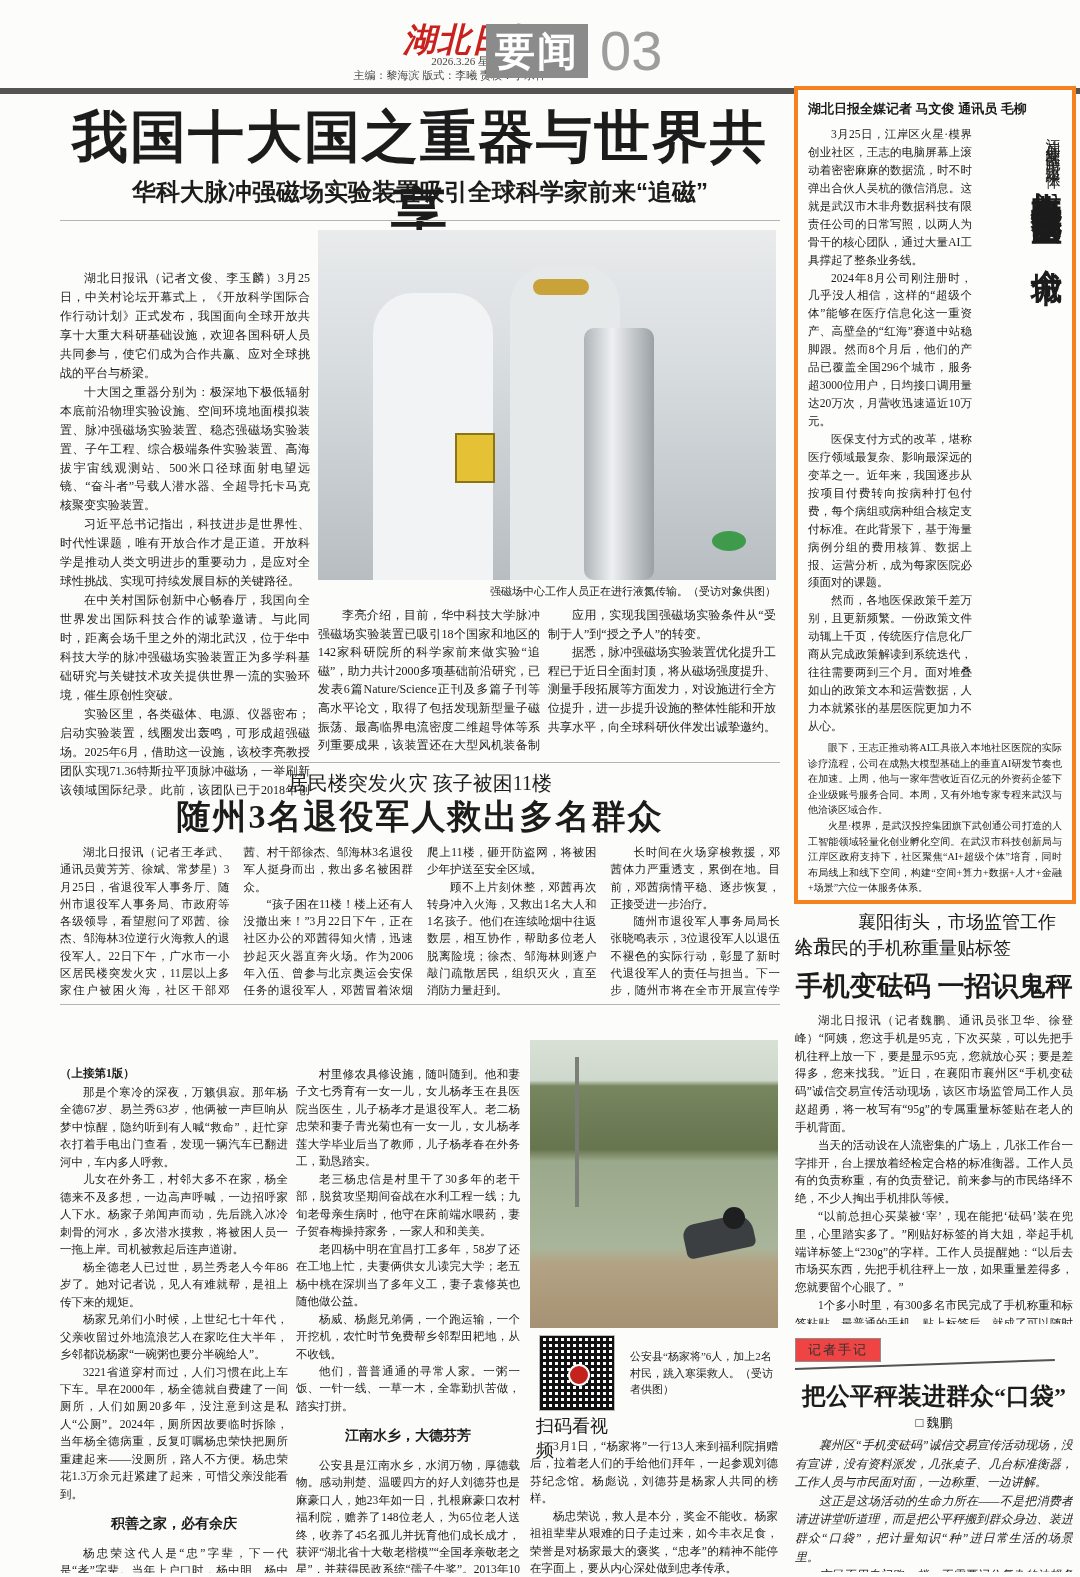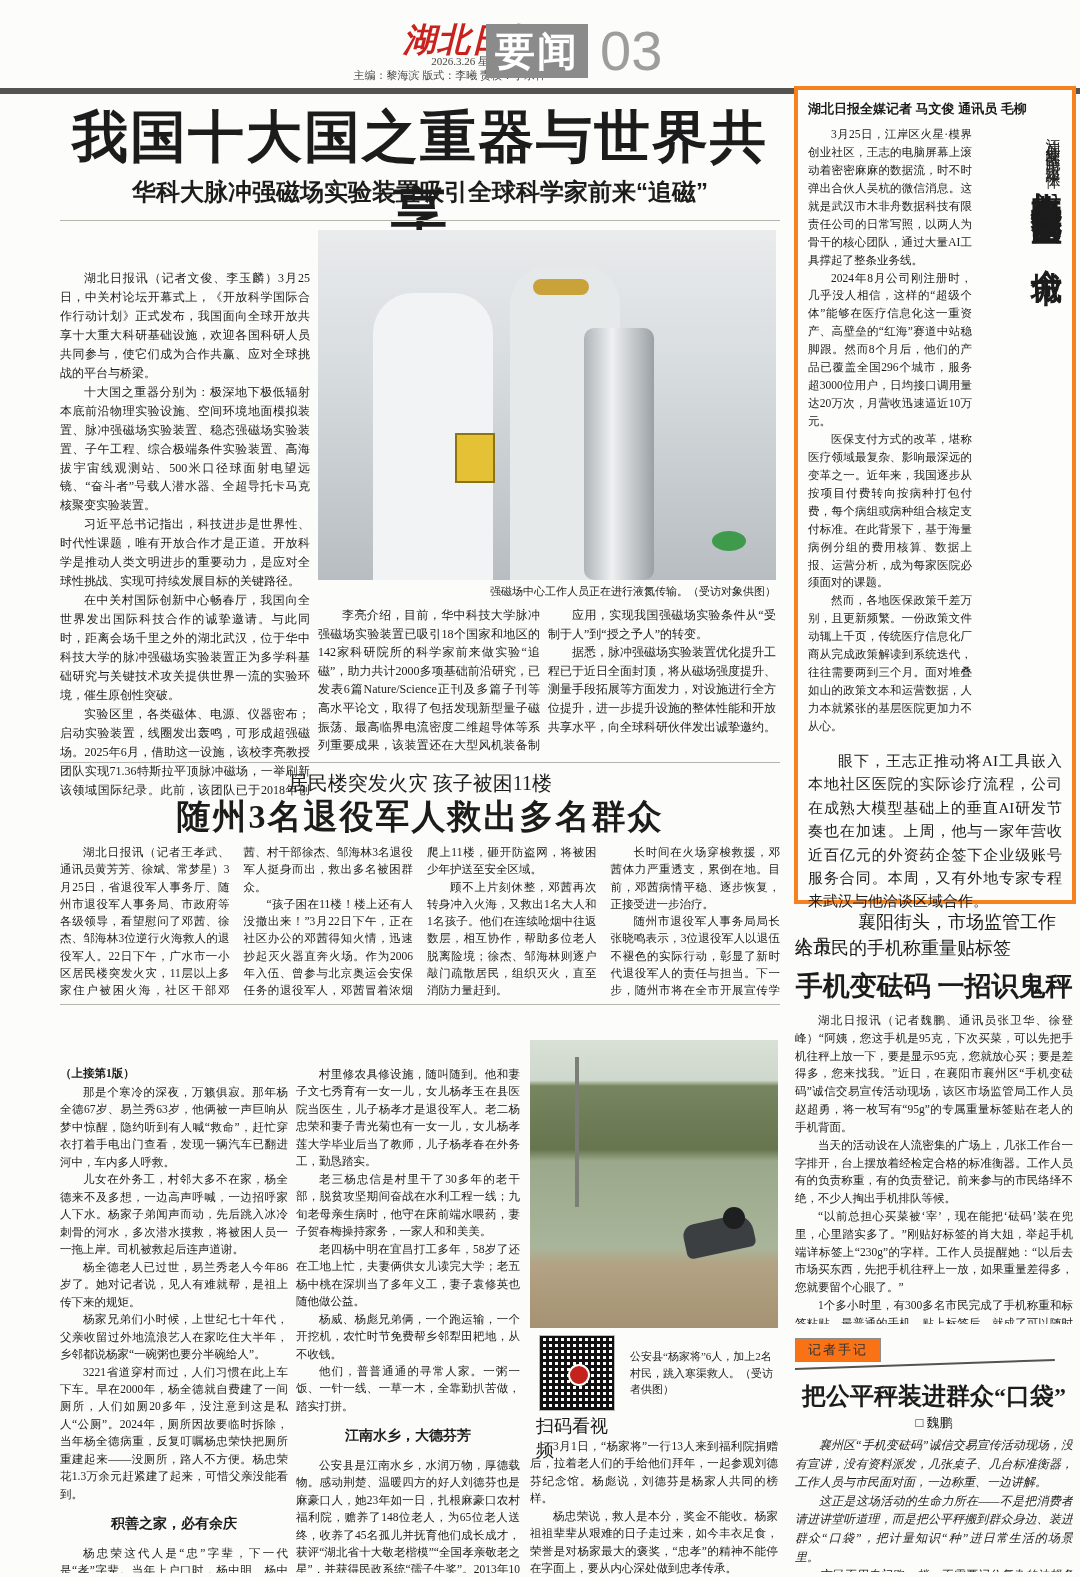--- a/index.html
+++ b/index.html
@@ -63,28 +63,28 @@
   .yang-c3{left:530px;top:1438px;width:248px;height:136px;}
   
   .obox{left:794px;top:86px;width:282px;height:818px;border:4px solid #f5821f;background:#fdfdfb;
         box-sizing:border-box;padding:8px 10px;}
   .obyline{font-size:13px;font-weight:700;margin:2px 0 8px 0;font-family:"Liberation Sans","DejaVu Sans",sans-serif;}
   .otop{display:flex;height:606px;overflow:hidden;}
   .onarrow{flex:1;font-size:11.5px;line-height:1.56;overflow:hidden;padding-right:6px;}
   .ovh{width:84px;writing-mode:vertical-rl;display:flex;}
   .ovh-kicker{font-size:15px;letter-spacing:3px;color:#222;margin-left:4px;}
   .ovh-main{font-size:31px;font-weight:900;letter-spacing:2px;line-height:1.05;}
-  .owide{font-size:15px;line-height:1.56;overflow:hidden;height:164px;margin-top:18px;}
+  .owide{font-size:10px;line-height:1.56;overflow:hidden;height:164px;margin-top:8px;}
   
   .sc-k1{left:795px;top:910px;width:278px;font-size:18px;text-indent:3.5em;}
   .sc-k2{left:795px;top:936px;width:278px;font-size:18px;}
   .sc-h{left:795px;top:968px;width:278px;text-align:center;font-size:27px;font-weight:700;}
   .sc-b{left:795px;top:1012px;width:278px;height:312px;font-size:11.5px;line-height:1.55;overflow:hidden;}
   
-  .nt-tag{left:795px;top:1338px;padding:2px 12px;background:#f97316;border:1px solid #8f8d89;
+  .nt-tag{left:795px;top:1338px;padding:2px 12px;background:#ef4444;border:1px solid #8f8d89;
           font-size:13px;letter-spacing:2px;color:#333;}
   .nt-line{left:795px;top:1368px;width:260px;height:2px;background:#55534f;transform:rotate(-2deg);transform-origin:left;}
   .nt-h{left:795px;top:1380px;width:278px;text-align:center;font-size:24px;font-weight:700;}
   .nt-a{left:795px;top:1414px;width:278px;text-align:center;font-size:13px;}
   .nt-b{left:795px;top:1436px;width:278px;height:136px;font-size:12px;line-height:1.55;
         font-style:italic;overflow:hidden;}
 </style>
 </head>
 <body>
 

